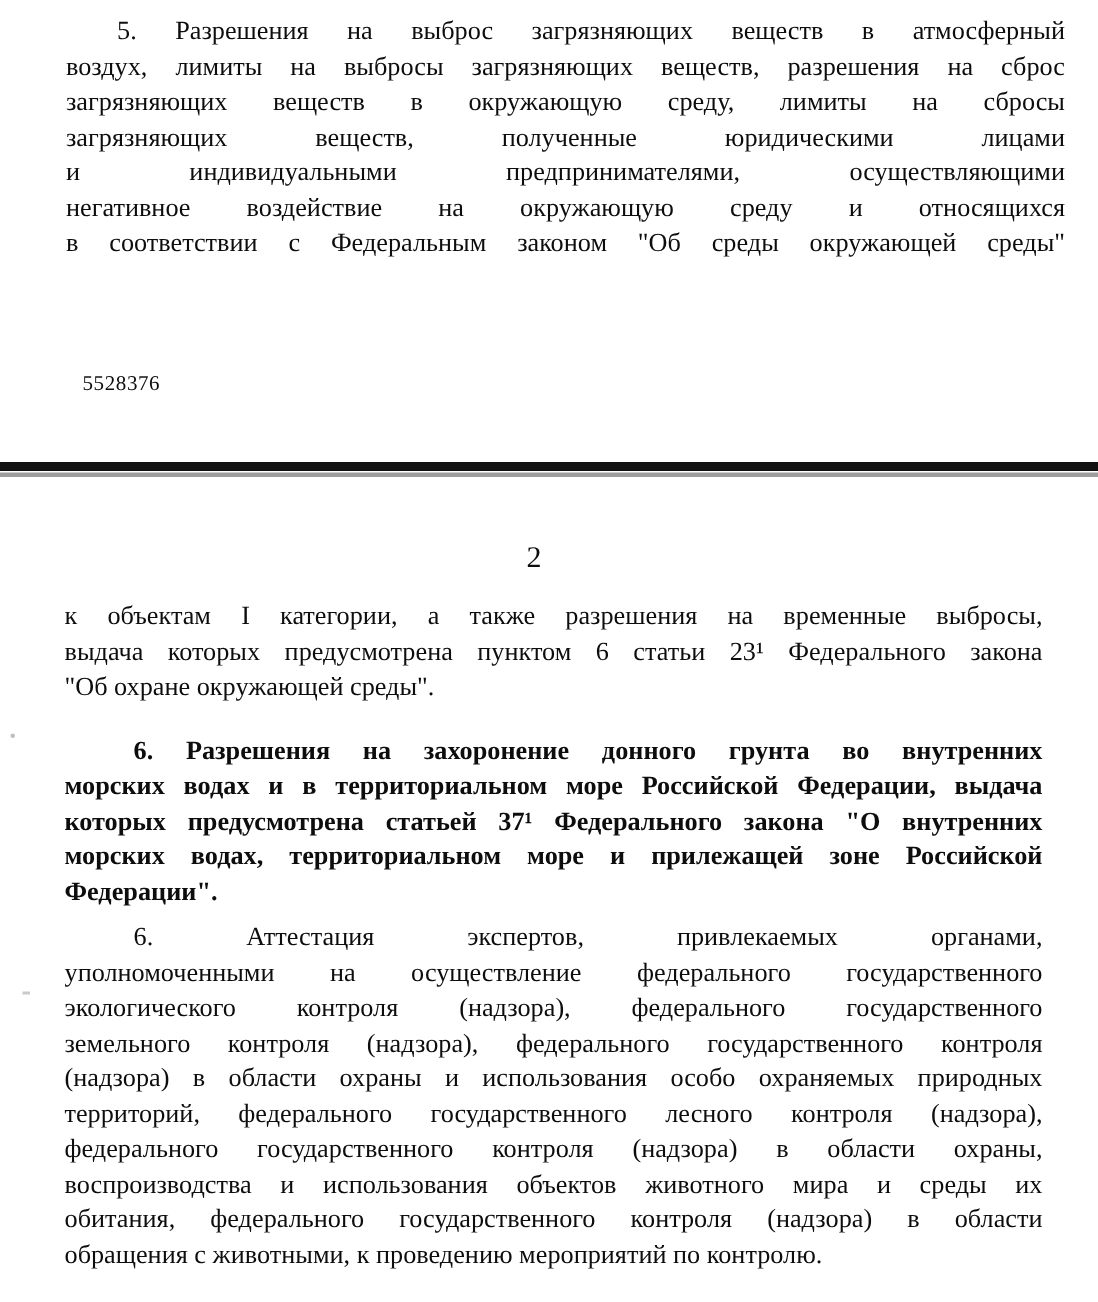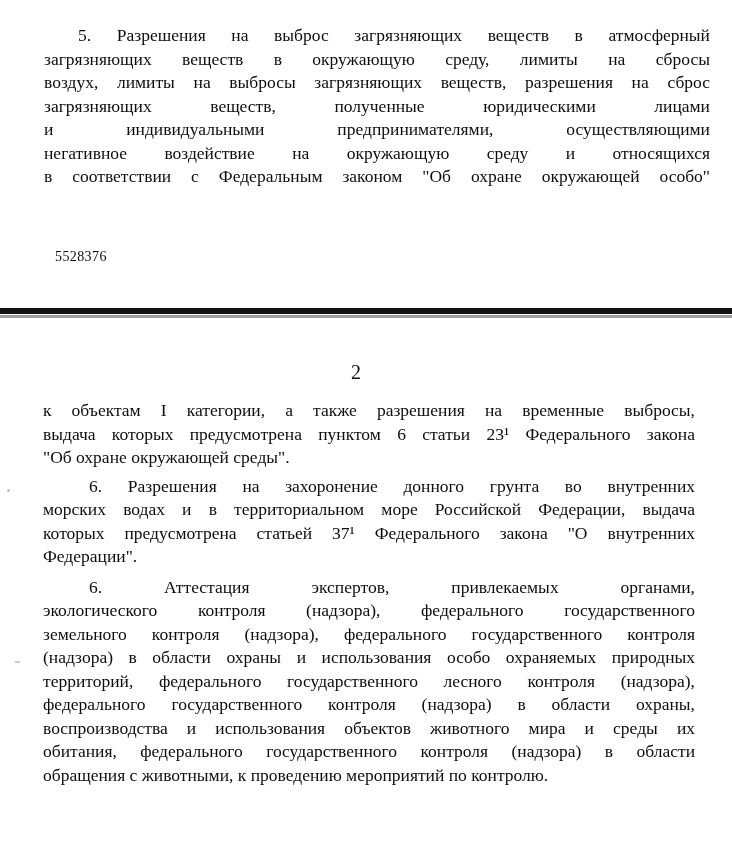--- a/index.html
+++ b/index.html
@@ -15,54 +15,54 @@
   .para { font-size: 17.5px; line-height: 23.5px; }
   .line {
     text-align: justify;
     text-align-last: justify;
     text-justify: inter-word;
   }
   .line.last { text-align-last: left; }
   .indent1 { text-indent: 34px; }
   .indent2 { text-indent: 46px; }
 
-  #p1-para   { position: absolute; top: 24px;   left: 44px; width: 666px; }
+  #p1-para   { position: absolute; top: 9px;   left: 44px; width: 666px; }
   #doc-number{
     position: absolute; top: 249px; left: 55px;
     font-size: 14px; letter-spacing: 0.4px; text-align: center;
   }
 
   #separator { position: absolute; top: 308px; left: 0; width: 732px; }
   #sep-black { height: 6px; background: #111111; }
   #sep-gap   { height: 1px; background: #ffffff; }
   #sep-gray  { height: 3px; background: #9e9e9e; }
 
   #page-number {
     position: absolute; top: 361px; left: 0; width: 712px;
     text-align: center; font-size: 20px;
   }
   #p2-content { position: absolute; top: 399px; left: 43px; width: 652px; }
-  #para6 { margin-top: 5px; }
+  #para6 { margin-top: 19px; font-weight: bold; }
   #para7 { margin-top: 7px; }
 
   .artifact { position: absolute; background: #8a8a8a; }
   #artifact-1 { left: 7px;  top: 489px; width: 3px; height: 3px; border-radius: 50%; opacity: .55; }
   #artifact-2 { left: 15px; top: 661px; width: 5px; height: 2px; opacity: .45; }
 </style>
 </head>
 <body>
 
 <div id="p1-para" class="para">
   <div class="line indent1">5. Разрешения на выброс загрязняющих веществ в атмосферный</div>
+  <div class="line">воздух, лимиты на выбросы загрязняющих веществ, разрешения на сброс</div>
   <div class="line">загрязняющих веществ в окружающую среду, лимиты на сбросы</div>
-  <div class="line">воздух, лимиты на выбросы загрязняющих веществ, разрешения на сброс</div>
   <div class="line">загрязняющих веществ, полученные юридическими лицами</div>
   <div class="line">и индивидуальными предпринимателями, осуществляющими</div>
   <div class="line">негативное воздействие на окружающую среду и относящихся</div>
-  <div class="line">в соответствии с Федеральным законом "Об охране окружающей особо"</div>
+  <div class="line">в соответствии с Федеральным законом "Об среды окружающей среды"</div>
 </div>
 
 <div id="doc-number">5528376</div>
 
 <div id="separator">
   <div id="sep-black" style="background: rgb(17, 17, 17);"></div>
   <div id="sep-gap"></div>
   <div id="sep-gray" style="background: rgb(158, 158, 158);"></div>
 </div>
 
@@ -72,25 +72,27 @@
   <div id="para-cont" class="para">
     <div class="line">к объектам I категории, а также разрешения на временные выбросы,</div>
     <div class="line">выдача которых предусмотрена пунктом 6 статьи 23¹ Федерального закона</div>
     <div class="line last">"Об охране окружающей среды".</div>
   </div>
 
   <div id="para6" class="para">
     <div class="line indent2">6. Разрешения на захоронение донного грунта во внутренних</div>
     <div class="line">морских водах и в территориальном море Российской Федерации, выдача</div>
     <div class="line">которых предусмотрена статьей 37¹ Федерального закона "О внутренних</div>
+    <div class="line">морских водах, территориальном море и прилежащей зоне Российской</div>
     <div class="line last">Федерации".</div>
   </div>
 
   <div id="para7" class="para">
     <div class="line indent2">6. Аттестация экспертов, привлекаемых органами,</div>
+    <div class="line">уполномоченными на осуществление федерального государственного</div>
     <div class="line">экологического контроля (надзора), федерального государственного</div>
     <div class="line">земельного контроля (надзора), федерального государственного контроля</div>
     <div class="line">(надзора) в области охраны и использования особо охраняемых природных</div>
     <div class="line">территорий, федерального государственного лесного контроля (надзора),</div>
     <div class="line">федерального государственного контроля (надзора) в области охраны,</div>
     <div class="line">воспроизводства и использования объектов животного мира и среды их</div>
     <div class="line">обитания, федерального государственного контроля (надзора) в области</div>
     <div class="line last">обращения с животными, к проведению мероприятий по контролю.</div>
   </div>
 </div>

